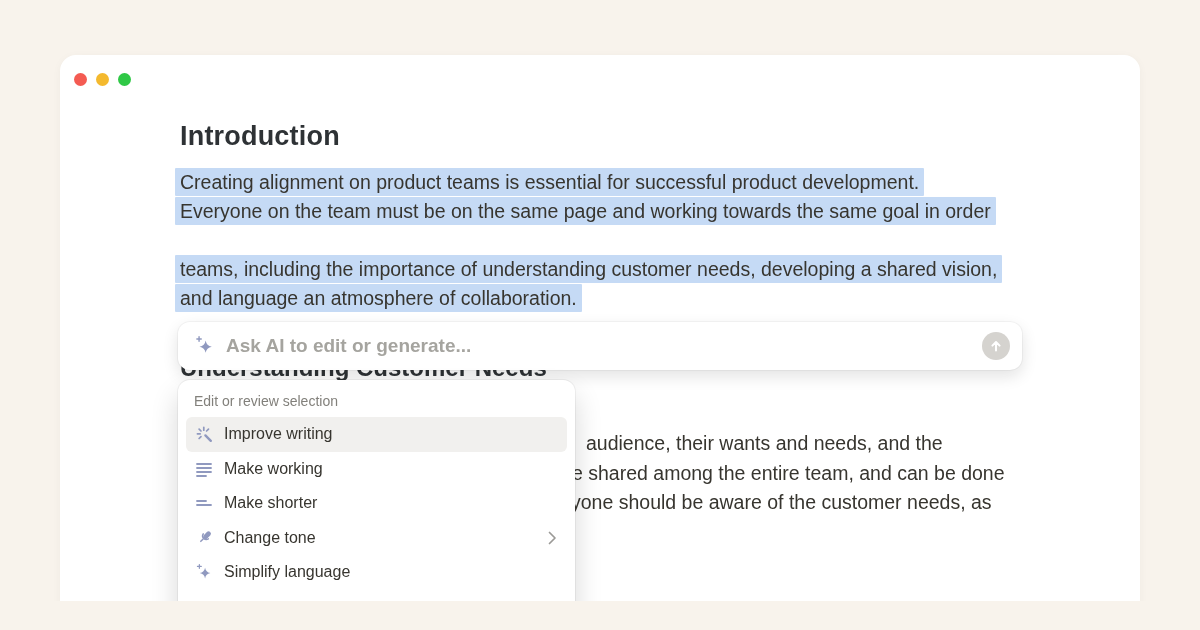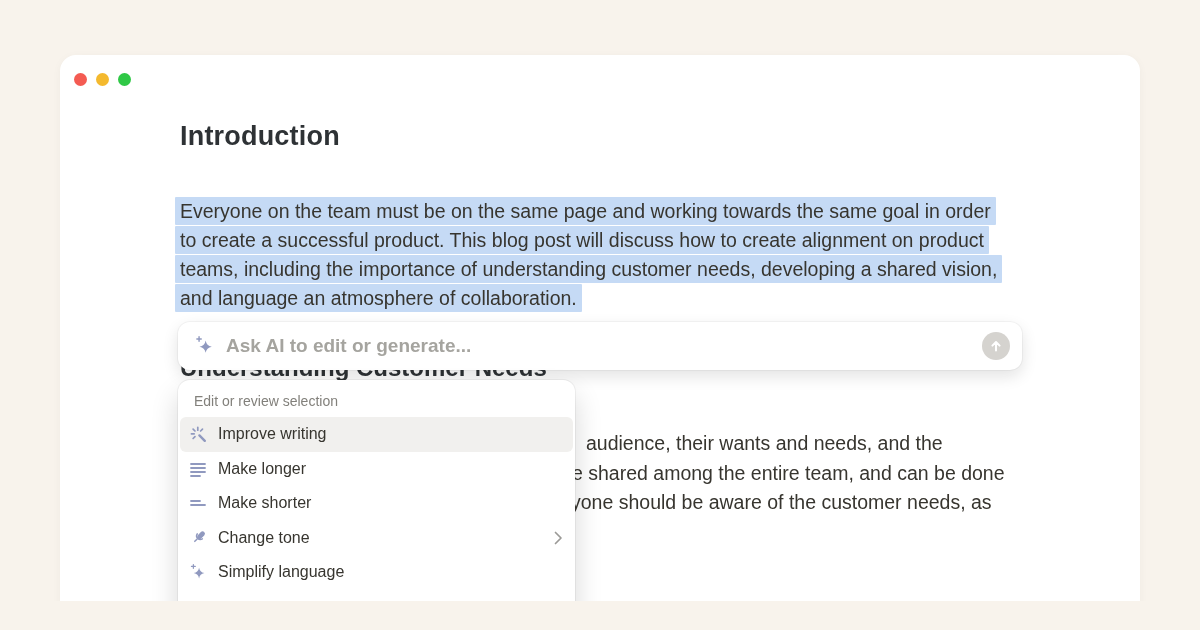--- a/index.html
+++ b/index.html
@@ -75,21 +75,21 @@
     position: absolute; left: 118px; top: 325px; width: 397px; height: 330px;
     background: #ffffff; border-radius: 12px; z-index: 6;
     box-shadow: 0 0 0 1px rgba(15,15,15,0.05), 0 14px 28px rgba(15,15,15,0.16);
     padding-top: 13px;
   }
   .menu-header {
     padding: 0 16px 8px 16px;
     font-size: 14px; font-weight: 500; color: var(--menu-header, #82807b);
   }
   .menu-item {
-    height: 34.5px; margin: 0 2px; padding: 0 10px 0 8px;
+    height: 34.5px; margin: 0 8px; padding: 0 10px 0 8px;
     display: flex; align-items: center; border-radius: 6px; cursor: pointer;
   }
   .menu-item.hl { background: var(--menu-hover, #f1f0ee); }
   .menu-item .mi-icon {
     flex: 0 0 auto; width: 20px; height: 20px; margin-right: 10px;
     display: flex; align-items: center; justify-content: center;
   }
   .menu-item .mi-label {
     font-size: 16px; color: var(--text-body, #37352f); white-space: nowrap;
   }
@@ -104,22 +104,22 @@
   <div class="window">
 
     <div class="traffic">
       <div class="light red"></div>
       <div class="light yellow"></div>
       <div class="light green"></div>
     </div>
 
     <div class="doc-title">Introduction</div>
 
+    <div class="sel-line" style="top:113px"><span>Creating alignment on product teams is essential for successful product development.</span></div>
     <div class="sel-line" style="top:142px"><span>Everyone on the team must be on the same page and working towards the same goal in order</span></div>
-    <div class="sel-line" style="top:171px"><span>to create a successful product. This blog post will discuss how to create alignment on product</span></div>
     <div class="sel-line" style="top:200px"><span>teams, including the importance of understanding customer needs, developing a shared vision,</span></div>
     <div class="sel-line" style="top:229px"><span>and language an atmosphere of collaboration.</span></div>
 
     <div class="doc-h2">Understanding Customer Needs</div>
 
     <div class="frag" style="left:526px; top:378px">audience, their wants and needs, and the</div>
     <div class="frag" style="left:512px; top:408px">e shared among the entire team, and can be done</div>
     <div class="frag" style="left:511px; top:437px">yone should be aware of the customer needs, as</div>
 
     <div class="ai-bar">
@@ -163,21 +163,21 @@
         <span class="mi-icon">
           <svg width="18" height="18" viewBox="0 0 18 18">
             <g stroke="#9099bf" stroke-width="1.8" stroke-linecap="round">
               <path d="M2 4 L16 4"></path>
               <path d="M2 8 L16 8"></path>
               <path d="M2 12 L16 12"></path>
               <path d="M2 16 L11 16"></path>
             </g>
           </svg>
         </span>
-        <span class="mi-label">Make longer</span>
+        <span class="mi-label">Make working</span>
       </div>
 
       <div class="menu-item">
         <span class="mi-icon">
           <svg width="18" height="18" viewBox="0 0 18 18">
             <g stroke="#9099bf" stroke-width="1.8" stroke-linecap="round">
               <path d="M2 7 L11 7"></path>
               <path d="M2 11 L16 11"></path>
             </g>
           </svg>

